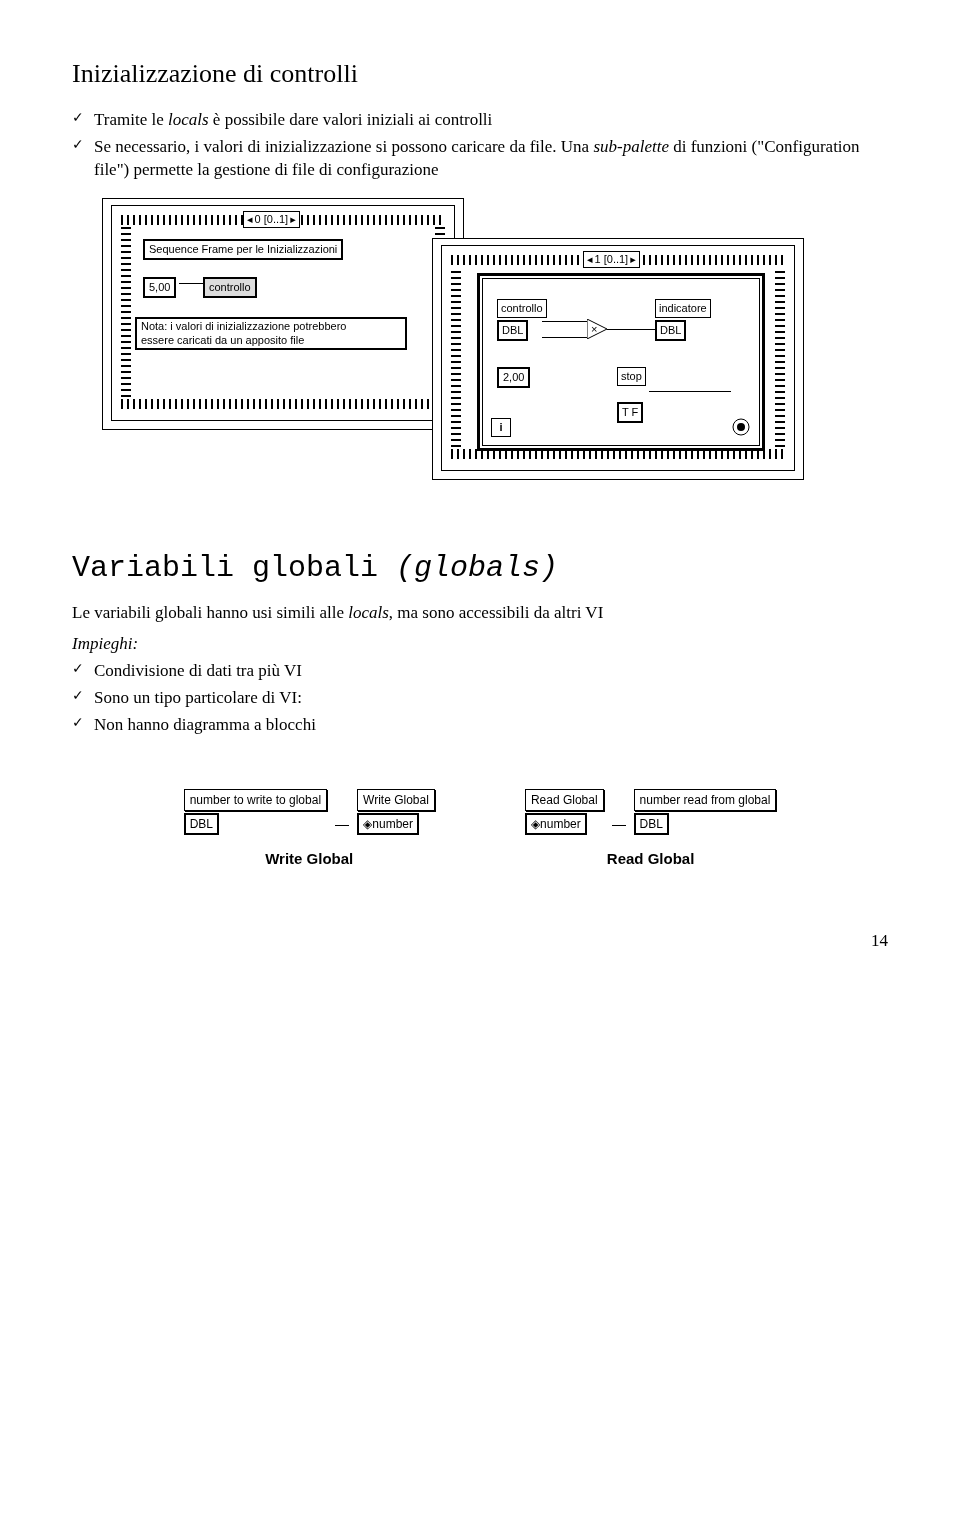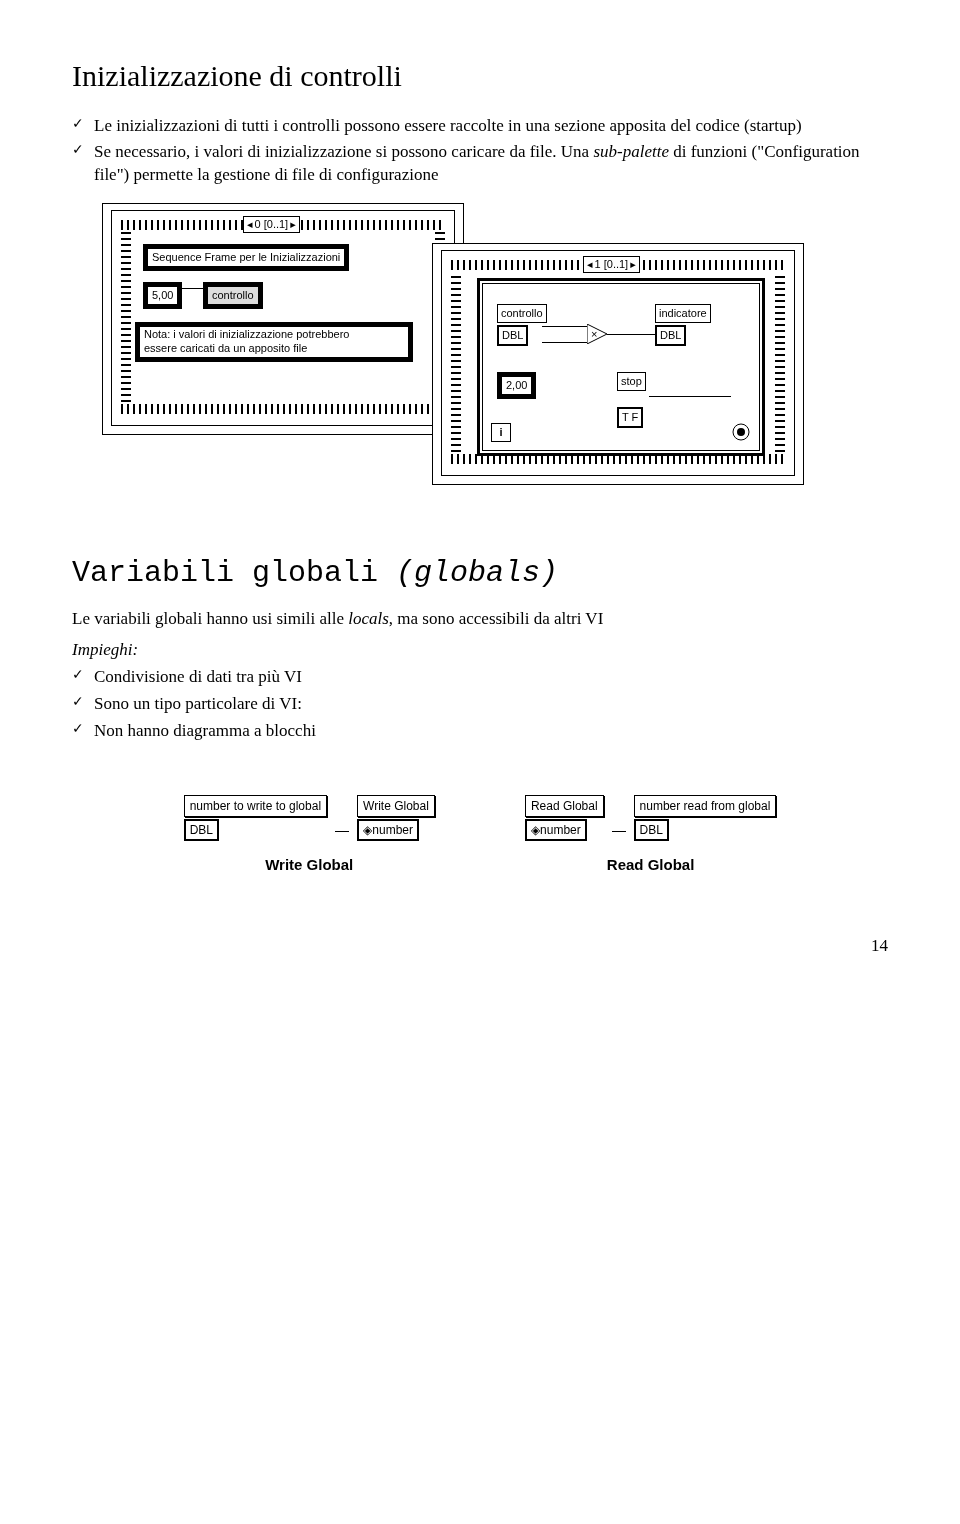--- a/index.html
+++ b/index.html
@@ -6,21 +6,21 @@
     font-family: "Times New Roman", Times, serif;
     background: #fff;
     color: #000;
     margin: 0;
     padding: 56px 72px 40px 72px;
     width: 960px;
     box-sizing: border-box;
     font-size: 17px;
     line-height: 1.35;
   }
-  h1 { font-size: 30px; font-weight: 400; margin: 0 0 18px 0; }
+  h1 { font-size: 26px; font-weight: 400; margin: 0 0 18px 0; }
   h2 { font-size: 30px; font-weight: 400; margin: 60px 0 14px 0; font-family: Liberation Mono, monospace; }
   .italic { font-style: italic; }
   .check-list { margin: 4px 0 16px 0; padding: 0; }
   .check-list > li { list-style: none; position: relative; padding-left: 22px; margin: 4px 0; }
   .check-list > li::before { content: "✓"; position: absolute; left: 0; top: 0; font-size: 14px; }
   .impieghi-label { font-style: italic; margin: 8px 0 4px 0; }
   .body-p { margin: 6px 0; }
 
   
   .fig1-wrap { position: relative; height: 290px; margin: 10px 0 40px 0; }
@@ -32,42 +32,42 @@
   .hatch.top { top: 0; }
   .hatch.bot { bottom: 0; }
   .hatch.vleft, .hatch.vright { width: 10px; top: 12px; bottom: 12px; position: absolute; background: repeating-linear-gradient(0deg,#000 0 2px,#fff 2px 6px);}
   .hatch.vleft { left: 0; }
   .hatch.vright { right: 0; }
 
   .dbl-border { position: absolute; border: 3px solid #000; }
   .dbl-border::after { content:""; position:absolute; inset:2px; border:1px solid #000; }
   .loop-inner { position:absolute; inset:7px; }
 
-  .pill { position: absolute; font-family: Arial, sans-serif; font-size: 11px; background:#fff; border:5px solid #000000; padding:1px 4px; white-space:nowrap; }
+  .pill { position: absolute; font-family: Arial, sans-serif; font-size: 11px; background:#fff; border:2px solid #000000; padding:1px 4px; white-space:nowrap; }
   .mini { font-family: Arial, sans-serif; font-size: 11px; }
   .minibox { border:1px solid #000; padding:1px 3px; background:#fff; display:inline-block; }
 
   
   .fig2-wrap { display:flex; justify-content:center; gap:90px; margin: 8px 0 4px 0; }
   .fig2-item { display:flex; flex-direction:column; align-items:center; gap:6px; }
   .fig2-row { display:flex; align-items:center; gap:8px; font-family: Arial, sans-serif; font-size:12px;margin-top:36px; }
   .labbox { display:inline-block; border:1px solid #000; padding:2px 5px; background:#fff; box-shadow: 1px 1px 0 #000; }
   .labstack { display:flex; flex-direction:column; align-items:flex-start; }
   .dblbox { border:2px solid #000; padding:1px 4px; background:#fff; margin-top:2px; }
   .caption { font-family: Arial, sans-serif; font-weight: bold; font-size: 15px; margin-top: 8px;}
   .page-num { text-align:right; margin-top:60px; font-size:17px; }
   .nav-pill { border:1px solid #000; padding:0 3px; background:#fff; font-family:Arial,sans-serif; font-size:11px; display:inline-flex; align-items:center; gap:2px;}
 </style>
 </head>
 <body>
 
 <h1>Inizializzazione di controlli</h1>
 <ul class="check-list">
   <li>
-    <span>Le inizializzazioni di tutti i controlli possono essere raccolte in una sezione apposita del codice (startup)</span>
+    <span>Tramite le </span><span class="italic">locals</span><span> è possibile dare valori iniziali ai controlli</span>
   </li>
   <li>
     <span>Se necessario, i valori di inizializzazione si possono caricare da file. Una </span><span class="italic">sub-palette</span><span> di funzioni ("Configuration file") permette la gestione di file di configurazione</span>
   </li>
 </ul>
 
 <div class="fig1-wrap">
 
   <div class="panel" style="left:30px; top:0; width:360px; height:230px;">
     <div class="panel-inner"></div>

